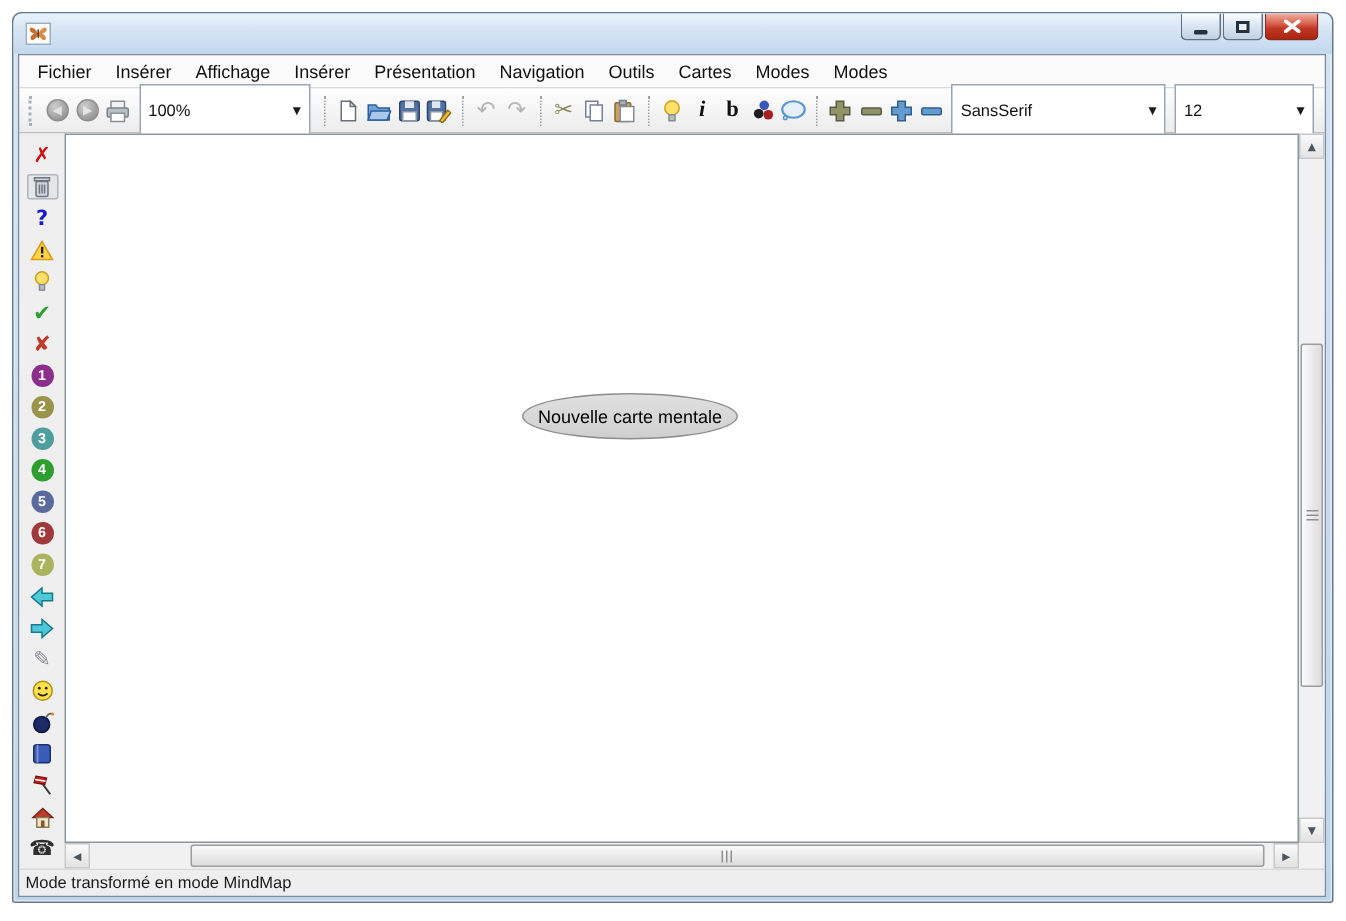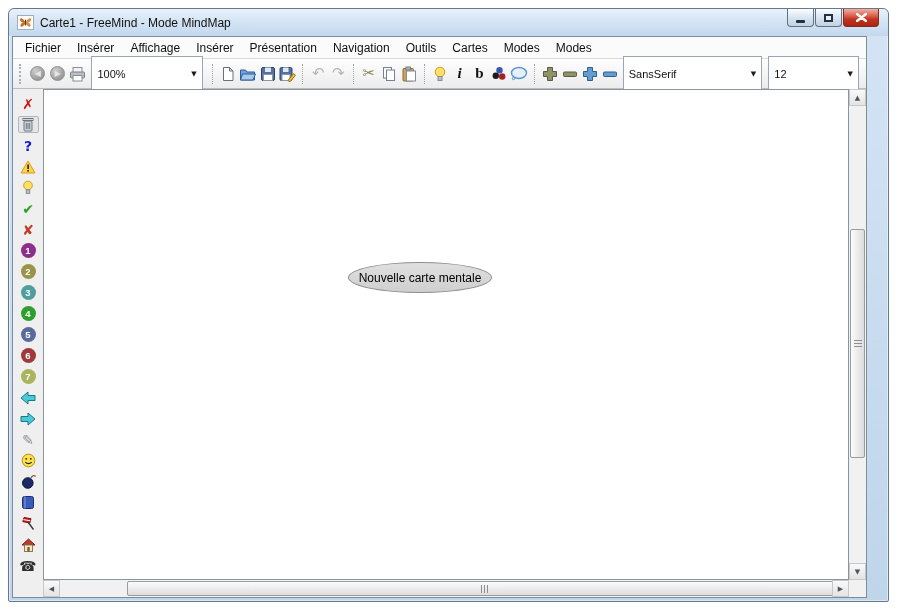--- a/index.html
+++ b/index.html
@@ -19,21 +19,21 @@
   .title-text { font-size:12px; color:#111; white-space:nowrap; }
   .win-buttons { position:absolute; top:0; right:9px; display:flex; }
   .wbtn { height:18px; border:1px solid #62707f; border-top:none; border-radius:0 0 4px 4px;
     display:flex; align-items:center; justify-content:center; margin-left:1px; }
   .wbtn.min,.wbtn.max { width:27px; background:linear-gradient(#fdfefe,#dbe7f3 45%,#c0d2e4); }
   .wbtn.close { width:36px; background:linear-gradient(#f0b0a2,#d9614d 40%,#c03522 60%,#ad2410); border-color:#7e2d22; }
   .glyph-min { width:9px; height:3px; background:#25313d; margin-top:7px; border-radius:1px; }
   .glyph-max { width:9px; height:8px; border:2px solid #25313d; background:#e8f0f8; }
 
   
-  .content { margin:0 21px 3px 3px; height:562px; background:#f6f6f6; border:1px solid #7e8c9c; display:flex; flex-direction:column; }
+  .content { margin:0 4px 3px 3px; height:562px; background:#f6f6f6; border:1px solid #7e8c9c; display:flex; flex-direction:column; }
 
   .menubar { height:22px; background:#fbfbfb; border-bottom:1px solid #d9d9d9; display:flex; align-items:center; padding-left:4px; }
   .menu-item { font-size:12px; color:#101010; padding:2px 8px; cursor:default; }
 
   .toolbar { height:30px; background:linear-gradient(#fefefe,#ececec); border-bottom:1px solid #bdbdbd; display:flex; align-items:center; padding:0 4px; }
   .grip { width:5px; height:20px; border-left:2px dotted #a8b0b8; margin:0 4px 0 2px; }
   .tsep { width:1px; height:20px; border-left:1px dotted #9aa2aa; margin:0 5px; }
   .tbtn { width:21px; height:22px; display:flex; align-items:center; justify-content:center; background:transparent; border:1px solid transparent; border-radius:2px; }
   .tbtn svg { display:block; }
   .gchar { font-family:"DejaVu Sans", sans-serif; font-size:15px; line-height:1; }
@@ -90,21 +90,20 @@
 <div class="window">
 
   <div class="titlebar">
     <span class="app-icon">
       <svg width="13" height="11" viewBox="0 0 13 11">
         <path d="M6.5 5.5 C4.5 1.5 1.5 0.5 1 2 C0.3 4 2.5 5 4 5.5 C2.5 6 0.8 7.5 1.6 9.2 C2.4 10.8 5 9 6.5 6.2 Z" fill="#c4702f"></path>
         <path d="M6.5 5.5 C8.5 1.5 11.5 0.5 12 2 C12.7 4 10.5 5 9 5.5 C10.5 6 12.2 7.5 11.4 9.2 C10.6 10.8 8 9 6.5 6.2 Z" fill="#d98a43"></path>
         <rect x="6" y="2.5" width="1" height="6" rx="0.5" fill="#5a3a1a"></rect>
       </svg>
     </span>
-    <span class="title-text">Carte1 - FreeMind - Mode MindMap</span>
     <div class="win-buttons">
       <div class="wbtn min">
           <span class="glyph-min"></span>
         </div>
       <div class="wbtn max">
           <span class="glyph-max"></span>
         </div>
       <div class="wbtn close">
         <svg width="11" height="9" viewBox="0 0 11 9">
           <path d="M1 1 L10 8 M10 1 L1 8" stroke="#ffffff" stroke-width="2.4" stroke-linecap="round"></path>
@@ -406,14 +405,17 @@
               </div>
             <span class="sarrow right">
                 <span>▶</span>
               </span>
           </div>
           <div class="corner"></div>
         </div>
       </div>
     </div>
 
+    <div class="statusbar">
+      <span class="status-text">Mode transformé en mode MindMap</span>
+    </div>
   </div>
 </div>
 
 </body></html>

